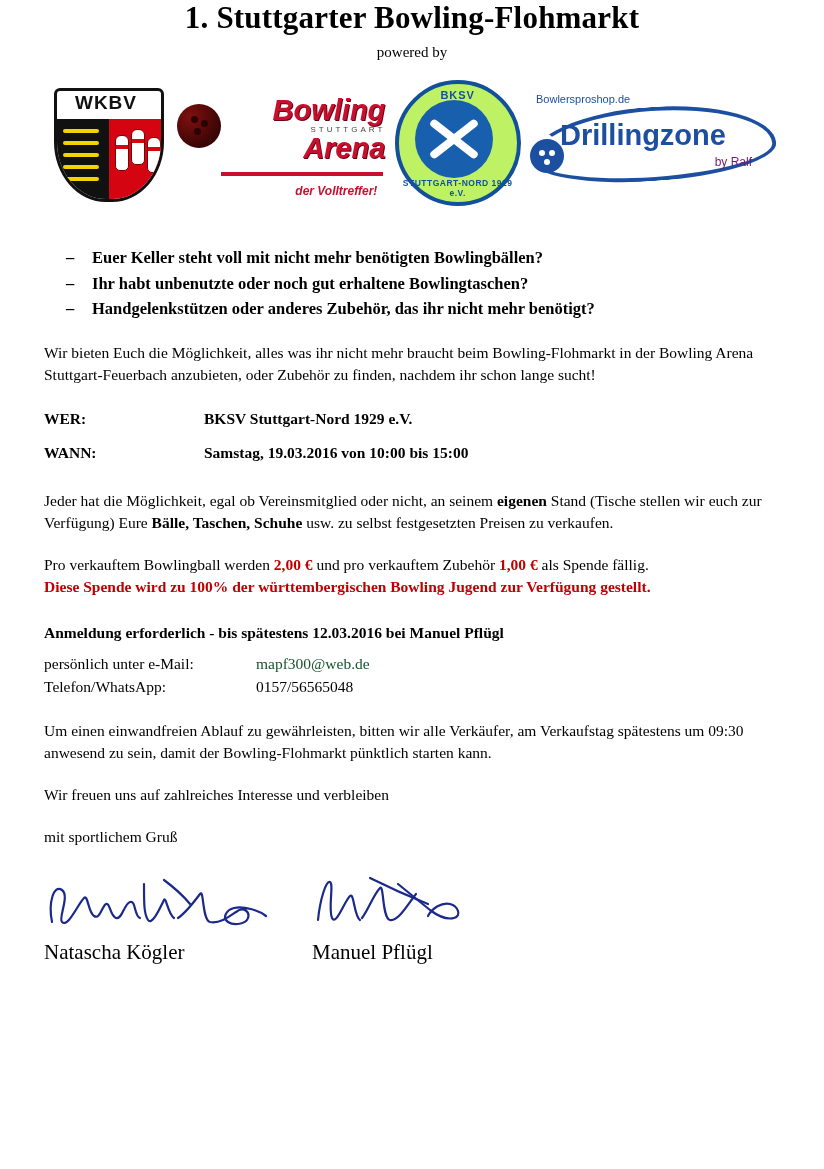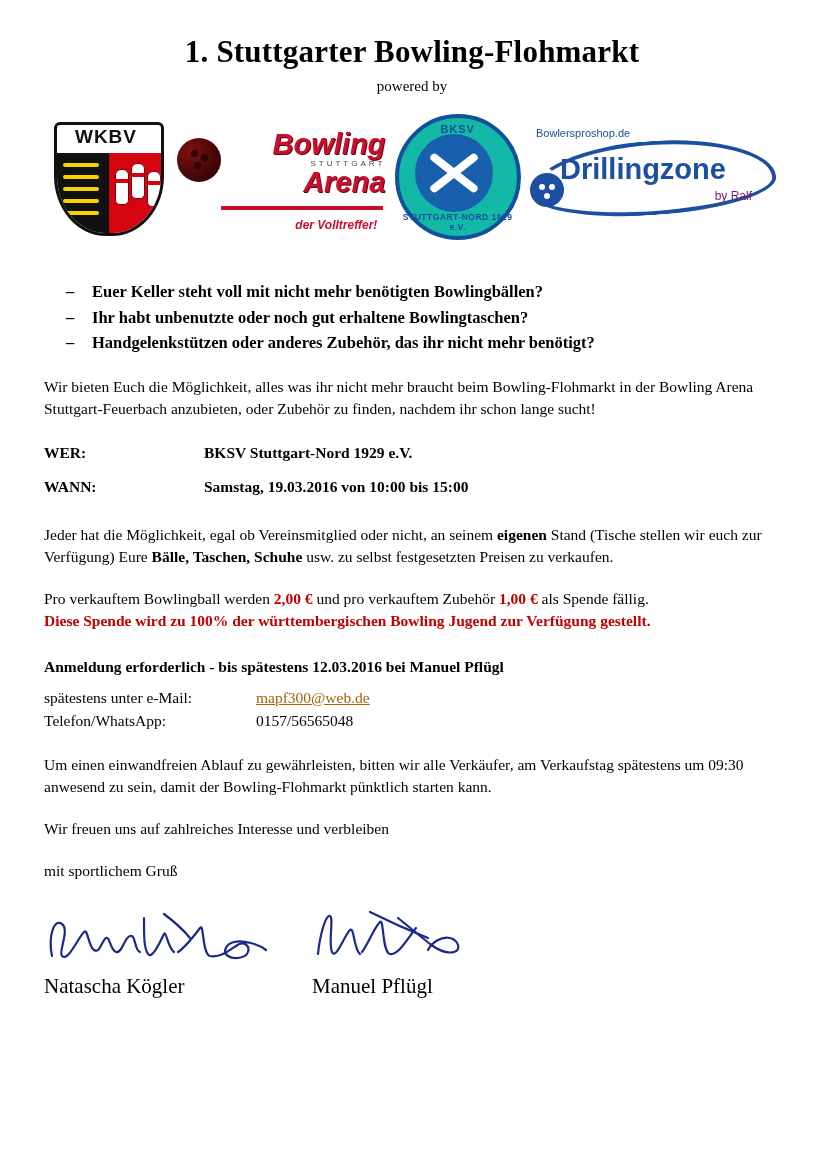--- a/index.html
+++ b/index.html
@@ -22,21 +22,20 @@
     box-sizing: border-box;
     padding: 0 44px;
   }
 
   
   .title {
     text-align: center;
     font-size: 31px;
     font-weight: bold;
     letter-spacing: 0.2px;
-    margin-top: 34px;
     font-family: "Liberation Serif", serif;
   }
   .powered {
     text-align: center;
     font-size: 15px;
     margin-top: 8px;
   }
 
   
   .logos {
@@ -164,21 +163,21 @@
     font-size: 12px;
     color: #c8102e;
   }
 
   
   .bksv {
     width: 118px; height: 118px;
     border-radius: 50%;
     border: 4px solid #12509b;
     position: relative;
-    background: #14b8a6;
+    background: #bef264;
   }
   .bksv .inner {
     position: absolute; left: 16px; top: 16px;
     width: 78px; height: 78px; border-radius: 50%;
     background: #1860ad;
   }
   .bksv .cross, .bksv .cross2 {
     position: absolute; left: 50%; top: 50%;
     width: 58px; height: 8px; margin-left: -29px; margin-top: -4px;
     background: #ffffff; border-radius: 4px;
@@ -282,21 +281,21 @@
   .accent-line { color: #c00000; font-weight: bold; }
 
   .bold { font-weight: bold; }
 
   .contact-row {
     display: flex;
     font-size: 15.5px;
     line-height: 1.5;
   }
   .contact-row .ck { width: 212px; flex: none; }
-  .email-link { color: #a16207; text-decoration: underline; }
+  .email-link { color: #14532d; }
 
   
   .sigs {
     margin-top: 26px;
     position: relative;
     height: 110px;
   }
   .sig {
     position: absolute;
     width: 260px;
@@ -421,21 +420,21 @@
     <span>Pro verkauftem Bowlingball werden </span><span class="accent">2,00 €</span><span> und pro verkauftem Zubehör </span><span class="accent">1,00 €</span><span> als Spende fällig.</span>
     <div class="accent-line">Diese Spende wird zu 100% der württembergischen Bowling Jugend zur Verfügung gestellt.</div>
   </div>
 
   <div class="para" style="margin-top:24px">
     <div class="bold">Anmeldung erforderlich - bis spätestens 12.03.2016 bei Manuel Pflügl</div>
   </div>
 
   <div style="margin-top:8px">
     <div class="contact-row">
-      <div class="ck">spätestens unter e-Mail:</div>
+      <div class="ck">persönlich unter e-Mail:</div>
       <div class="email-link">mapf300@web.de</div>
     </div>
     <div class="contact-row">
       <div class="ck">Telefon/WhatsApp:</div>
       <div>0157/56565048</div>
     </div>
   </div>
 
   <div class="para" style="margin-top:22px">Um einen einwandfreien Ablauf zu gewährleisten, bitten wir alle Verkäufer, am Verkaufstag spätestens um 09:30 anwesend zu sein, damit der Bowling-Flohmarkt pünktlich starten kann.</div>
 

